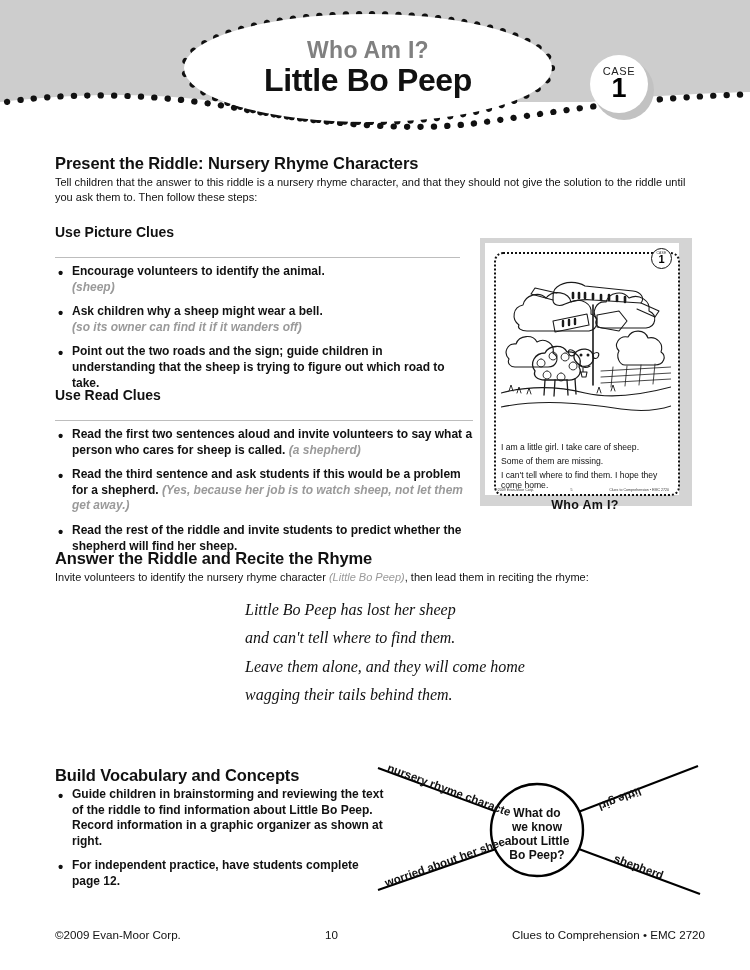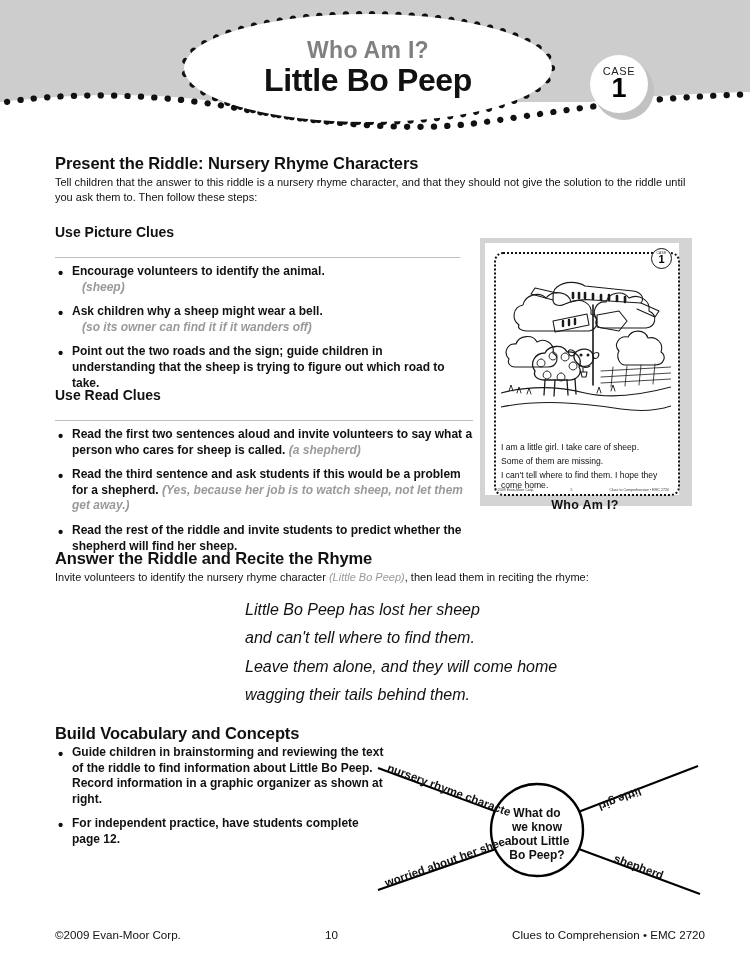--- a/index.html
+++ b/index.html
@@ -66,21 +66,21 @@
   ul.bl{list-style:none;margin:6px 0 0 0;padding:0;}
   ul.bl > li{
     position:relative;padding-left:17px;margin-bottom:9px;
     font-size:12px;line-height:1.30;color:#111;font-weight:bold;
   }
   ul.bl > li:before{
     content:"\2022";position:absolute;left:3px;top:-1px;
     font-size:15px;color:#111;
   }
   .ans{color:#9a9a9a;font-style:italic;}
-  .ansblock{display:block;color:#9a9a9a;font-style:italic;margin-left:10px;}
+  .ansblock{display:block;color:#9a9a9a;font-style:italic;}
 
   .col-left{position:absolute;left:55px;top:22px;width:410px;}
   .full{position:absolute;left:55px;top:22px;width:650px;}
 
   
   .thumb-wrap{
     position:absolute;left:480px;top:106px;width:212px;height:268px;
     background:#d4d4d4;
   }
   .thumb-page{
@@ -109,21 +109,21 @@
   }
   .thumb-foot{
     position:absolute;left:10px;right:10px;bottom:3px;
     display:flex;justify-content:space-between;
     font-size:3.6px;color:#3a3a3a;
   }
 
   
   .rhyme{margin:16px 0 0 0;padding-left:190px;}
   .rhyme p{
-    margin:0 0 11px 0;font-size:16px;font-style:italic;color:#111;line-height:1.1;
+    margin:0 0 11px 0;font-size:16px;font-style:italic;color:#111;line-height:1.1;font-family:Liberation Serif, serif;
   }
 
   
   .organizer{position:absolute;left:370px;top:0px;width:335px;height:150px;}
 
   
   .footer{
     position:absolute;left:55px;top:928px;width:650px;
     display:flex;justify-content:space-between;align-items:center;
     font-size:11.6px;color:#111;
@@ -295,21 +295,21 @@
       <div class="sec-head">Answer the Riddle and Recite the Rhyme</div>
       <p class="lede"><span>Invite volunteers to identify the nursery rhyme character </span><span class="ans">(Little Bo Peep)</span><span>, then lead them in reciting the rhyme:</span></p>
       <div class="rhyme">
         <p>Little Bo Peep has lost her sheep</p>
         <p>and can't tell where to find them.</p>
         <p>Leave them alone, and they will come home</p>
         <p>wagging their tails behind them.</p>
       </div>
     </div>
 
-    <div class="col-left" style="top:592px;width:330px;">
+    <div class="col-left" style="top:634px;width:330px;">
       <div class="sec-head">Build Vocabulary and Concepts</div>
       <ul class="bl" style="margin-top:2px;">
         <li>Guide children in brainstorming and reviewing the text of the riddle to find information about Little Bo Peep. Record information in a graphic organizer as shown at right.</li>
         <li>For independent practice, have students complete page 12.</li>
       </ul>
     </div>
 
     <div class="organizer" style="top:622px;">
       <svg viewBox="0 0 335 150" width="335" height="150">
         <defs>

